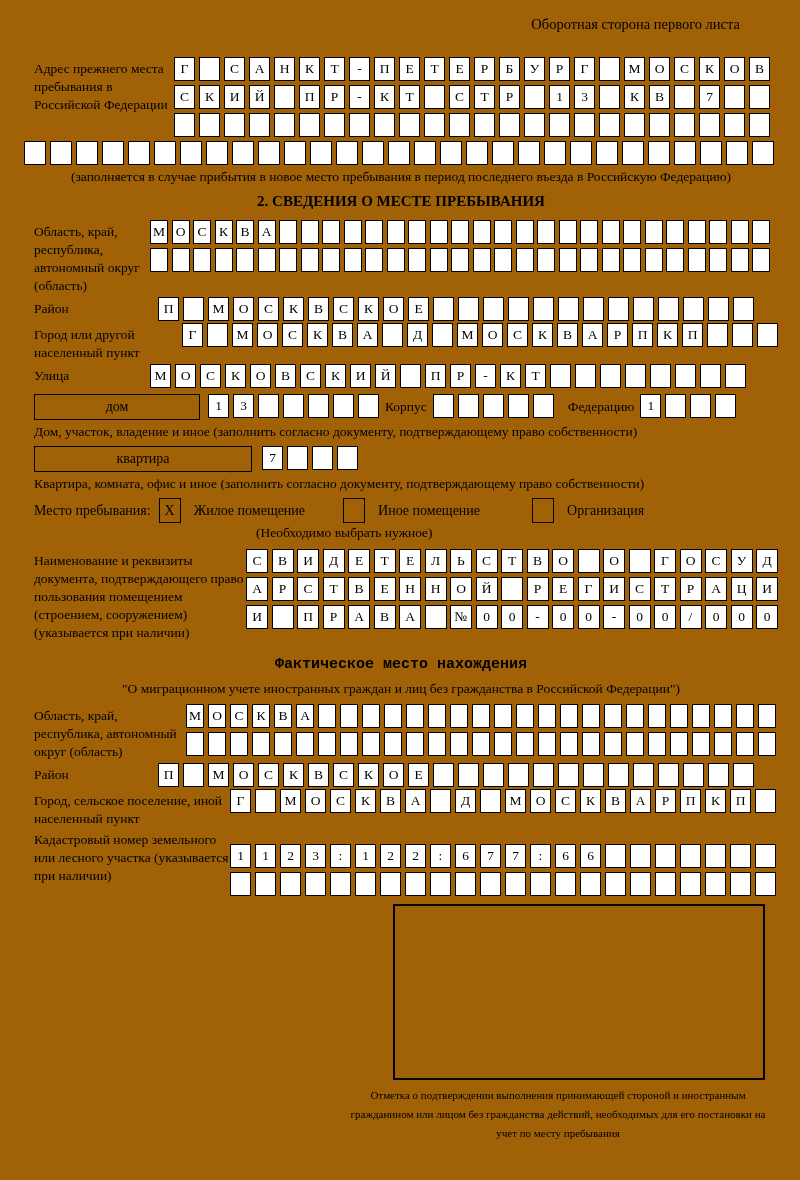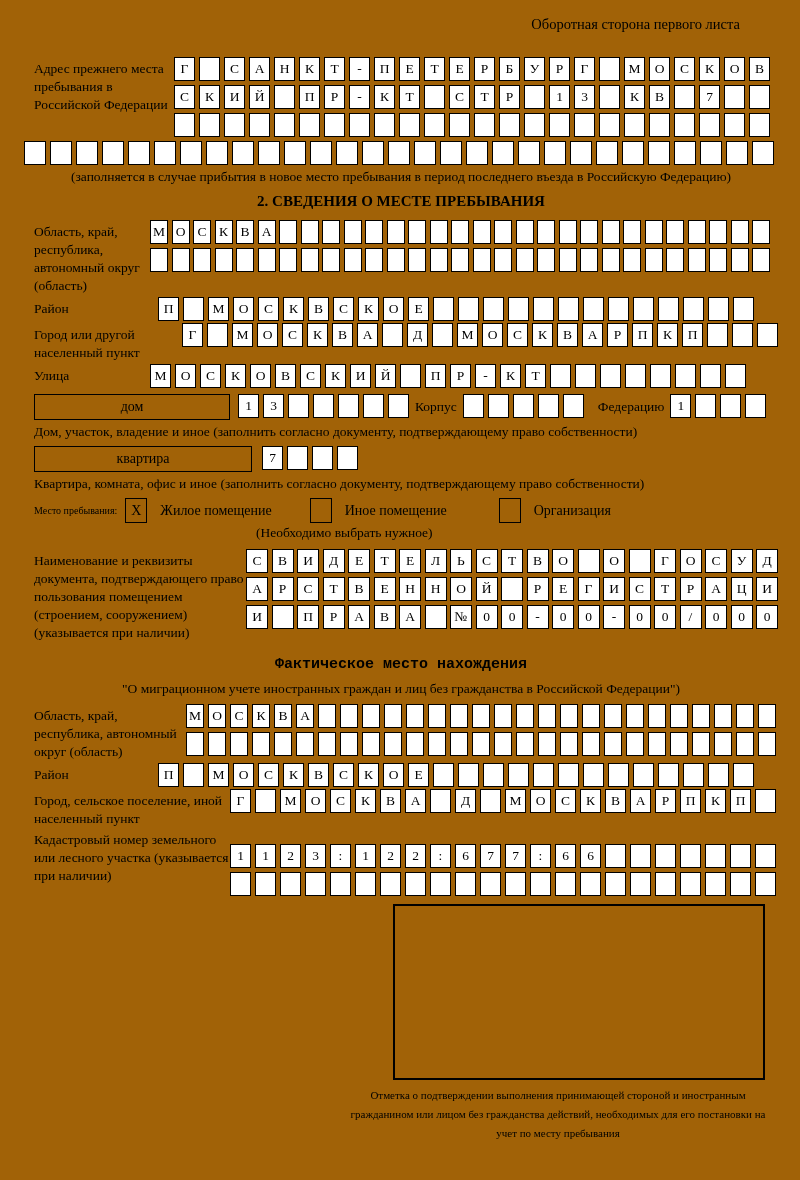--- a/index.html
+++ b/index.html
@@ -325,21 +325,21 @@
         <span class="cell"></span>
         <span class="cell"></span>
         <span class="cell"></span>
         <span class="cell"></span>
         <span class="cell"></span>
         <span class="cell"></span>
       </div>
   </div>
 
   <div style="display:flex; align-items:flex-start; margin-left:10px;">
-    <div class="wide-box" style="width:196px;">дом</div>
+    <div class="wide-box" style="width:166px;">дом</div>
     <div class="cells cg" style="margin-left:8px;">
         <span class="cell">1</span>
         <span class="cell">3</span>
         <span class="cell"></span>
         <span class="cell"></span>
         <span class="cell"></span>
         <span class="cell"></span>
         <span class="cell"></span>
       </div>
     <div class="inline-lbl">Корпус</div>
@@ -365,21 +365,21 @@
     <div class="cells cg" style="margin-left:10px;">
         <span class="cell">7</span>
         <span class="cell"></span>
         <span class="cell"></span>
         <span class="cell"></span>
       </div>
   </div>
   <div class="left-caption">Квартира, комната, офис и иное (заполнить согласно документу, подтверждающему право собственности)</div>
 
   <div class="mesto-row">
-    <span style="font-size:10px; padding-left:10px;">Место пребывания:</span>
+    <span style="font-size:14px; padding-left:10px;">Место пребывания:</span>
     <span class="opt" style="margin-left:8px;">
       <span class="cbx">X</span>
       <span class="opt-label">Жилое помещение</span>
     </span>
     <span class="opt" style="margin-left:38px;">
       <span class="cbx"></span>
       <span class="opt-label">Иное помещение</span>
     </span>
     <span class="opt" style="margin-left:52px;">
       <span class="cbx"></span>

